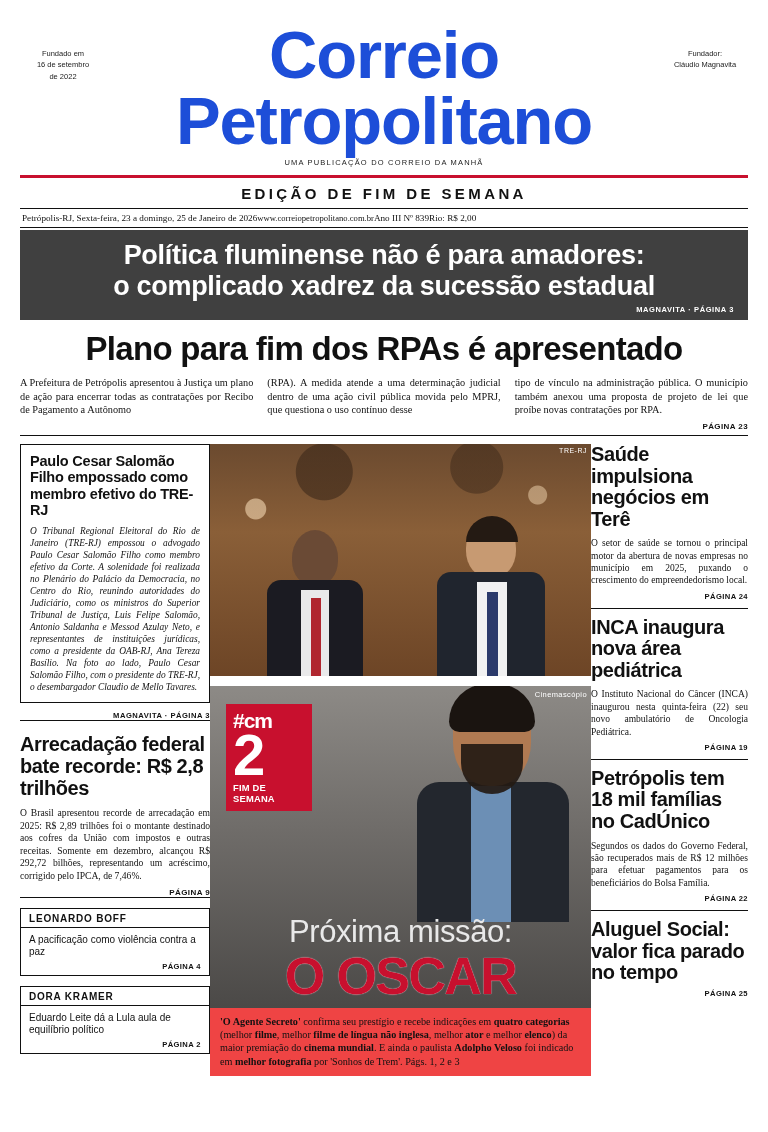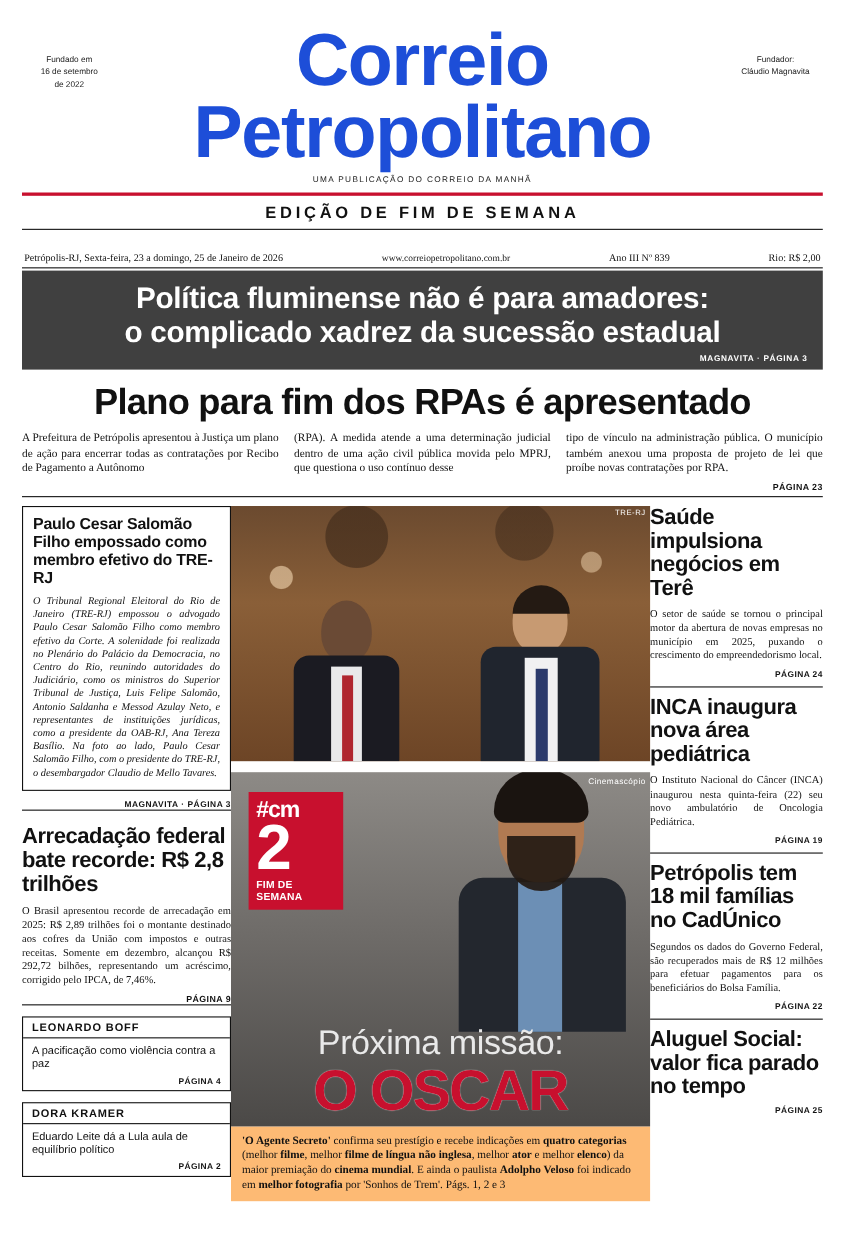--- a/index.html
+++ b/index.html
@@ -33,22 +33,22 @@
     font-size:7.5px; line-height:1.5; text-align:center; width:86px; padding-top:26px; color:#222;
   }
   .rule-red { height:3px; background:#c8102e; margin-top:8px; }
   .edition {
     font-family:"Liberation Sans", sans-serif;
     font-weight:bold; font-size:15px; letter-spacing:3.4px; text-align:center;
     padding:7px 0 6px; color:#111;
   }
   .rule-thin { height:1px; background:#111; }
   .infoline {
-    display:flex; justify-content:space-between; align-items:center;
-    font-family:"Liberation Serif", serif; font-size:9.2px; padding:4px 2px 4px; color:#111;margin-top:16px;
+    display:flex; align-items:center;
+    font-family:"Liberation Serif", serif; font-size:9.2px; padding:4px 2px 4px; color:#111;
   }
   .infoline .mid { font-size:8.6px; }
 
   
   .banner {
     background:#404040; color:#fff; margin-top:2px; padding:10px 14px 6px;
   }
   .banner h1 {
     margin:0; font-family:"Liberation Sans", sans-serif; font-weight:bold;
     font-size:27px; line-height:1.12; text-align:center; letter-spacing:-0.3px;
@@ -197,21 +197,21 @@
     font-family:"Liberation Sans", sans-serif; font-size:31px; color:#e9e9e9;
     letter-spacing:-0.4px;
   }
   .poster .oscar {
     position:absolute; left:0; right:0; bottom:6px; text-align:center; z-index:6;
     font-family:"Liberation Sans", sans-serif; font-weight:bold; font-size:52px; color:#c8102e;
     letter-spacing:-1.6px; line-height:1;
     text-shadow:0 0 1px #fff;
   }
   .poster-cap {
-    background:#fdba74; padding:7px 10px 8px; font-size:10.2px; line-height:1.3;
+    background:#ef4444; padding:7px 10px 8px; font-size:10.2px; line-height:1.3;
   }
   .poster-cap b { font-weight:bold; }
 
   
   .colC h3 {
     margin:0; font-family:"Liberation Sans", sans-serif; font-weight:bold;
     font-size:20px; line-height:1.08; letter-spacing:-0.4px;
   }
   .colC p {
     margin:7px 0 0; font-size:9.5px; line-height:1.3; text-align:justify;

